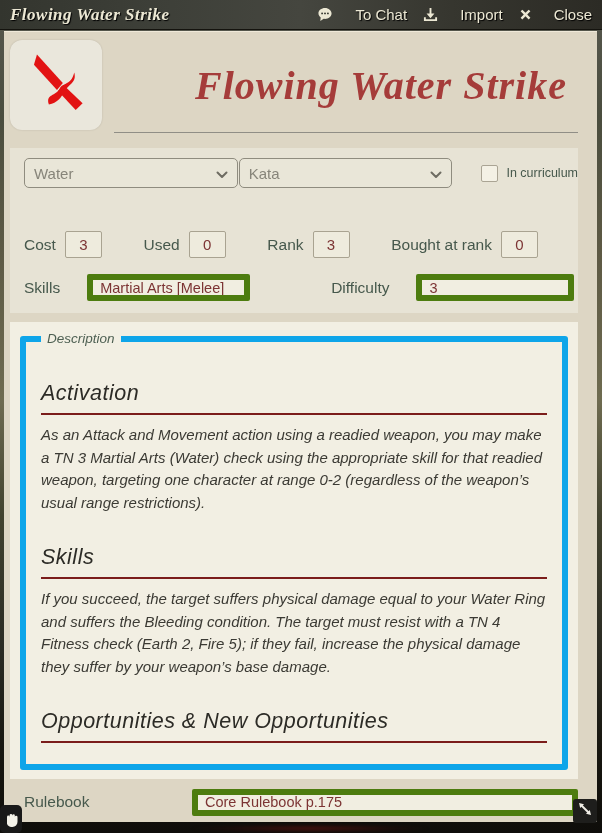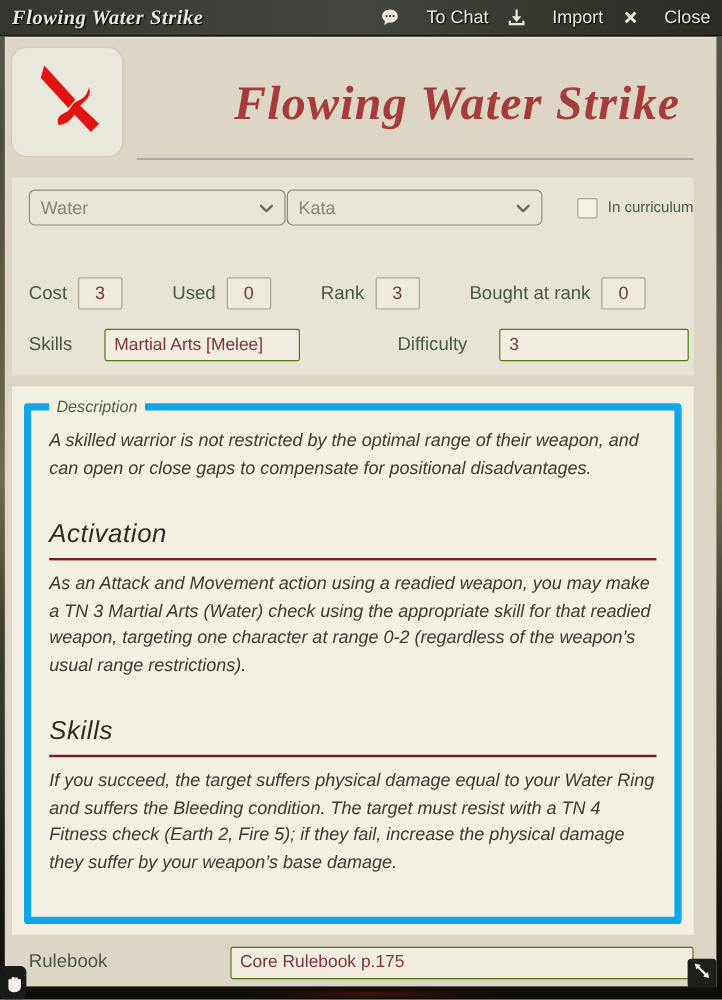--- a/index.html
+++ b/index.html
@@ -65,21 +65,21 @@
   .row-stats { margin-top: 14px; padding-right: 40px; justify-content: space-between; }
   .stat-group { display: flex; align-items: center; gap: 9px; margin-top: 29px; }
   .field-label { font-size: 15.5px; color: #46584c; white-space: nowrap; }
   input.num {
     width: 37px; height: 27px; text-align: center;
     background: #eeebdd; border: 1px solid #a9a391; border-radius: 2px;
     color: #7c3434; font-size: 15px; font-family: inherit;
   }
   .row-skills { margin-top: 16px; gap: 27px; }
   input.text {
-    height: 27px; background: #f1eee1; border: 1px solid #4d7c0f; border-radius: 2px;
+    height: 27px; background: #f1eee1; border: 6px solid #4d7c0f; border-radius: 2px;
     color: #7c3434; font-size: 14.5px; font-family: inherit; padding: 0 7px;
   }
   .skills-input { width: 163px; }
   .difficulty-label { margin-left: 54px; }
   .difficulty-input { width: 158px; }
   
   .tab-body { flex: 1; min-height: 0; background: #f2efe3; margin-top: 9px; padding: 9px 10px; display: flex; }
   fieldset.desc {
     flex: 1; border: 6px solid #0ea5e9; border-radius: 3px;
     padding: 4px 15px 10px; overflow: hidden; font-style: italic;
@@ -214,21 +214,20 @@
       <input class="text skills-input" value="Martial Arts [Melee]" style="">
       <span class="field-label difficulty-label">Difficulty</span>
       <input class="text difficulty-input" value="3" style="">
     </div>
   </div>
 
   <div class="tab-body">
     <fieldset class="desc">
       <legend>Description</legend>
 
-      <p class="desc-text">A skilled warrior is not restricted by the optimal range of their weapon, and can open or close gaps to compensate for positional disadvantages.</p>
 
       <h2 class="section-heading">Activation</h2>
       <p class="section-text">As an Attack and Movement action using a readied weapon, you may make a TN 3 Martial Arts (Water) check using the appropriate skill for that readied weapon, targeting one character at range 0-2 (regardless of the weapon’s usual range restrictions).</p>
 
       <h2 class="section-heading">Skills</h2>
       <p class="section-text">If you succeed, the target suffers physical damage equal to your Water Ring and suffers the Bleeding condition. The target must resist with a TN 4 Fitness check (Earth 2, Fire 5); if they fail, increase the physical damage they suffer by your weapon’s base damage.</p>
 
       <h2 class="section-heading">Opportunities &amp; New Opportunities</h2>
 
     </fieldset>

